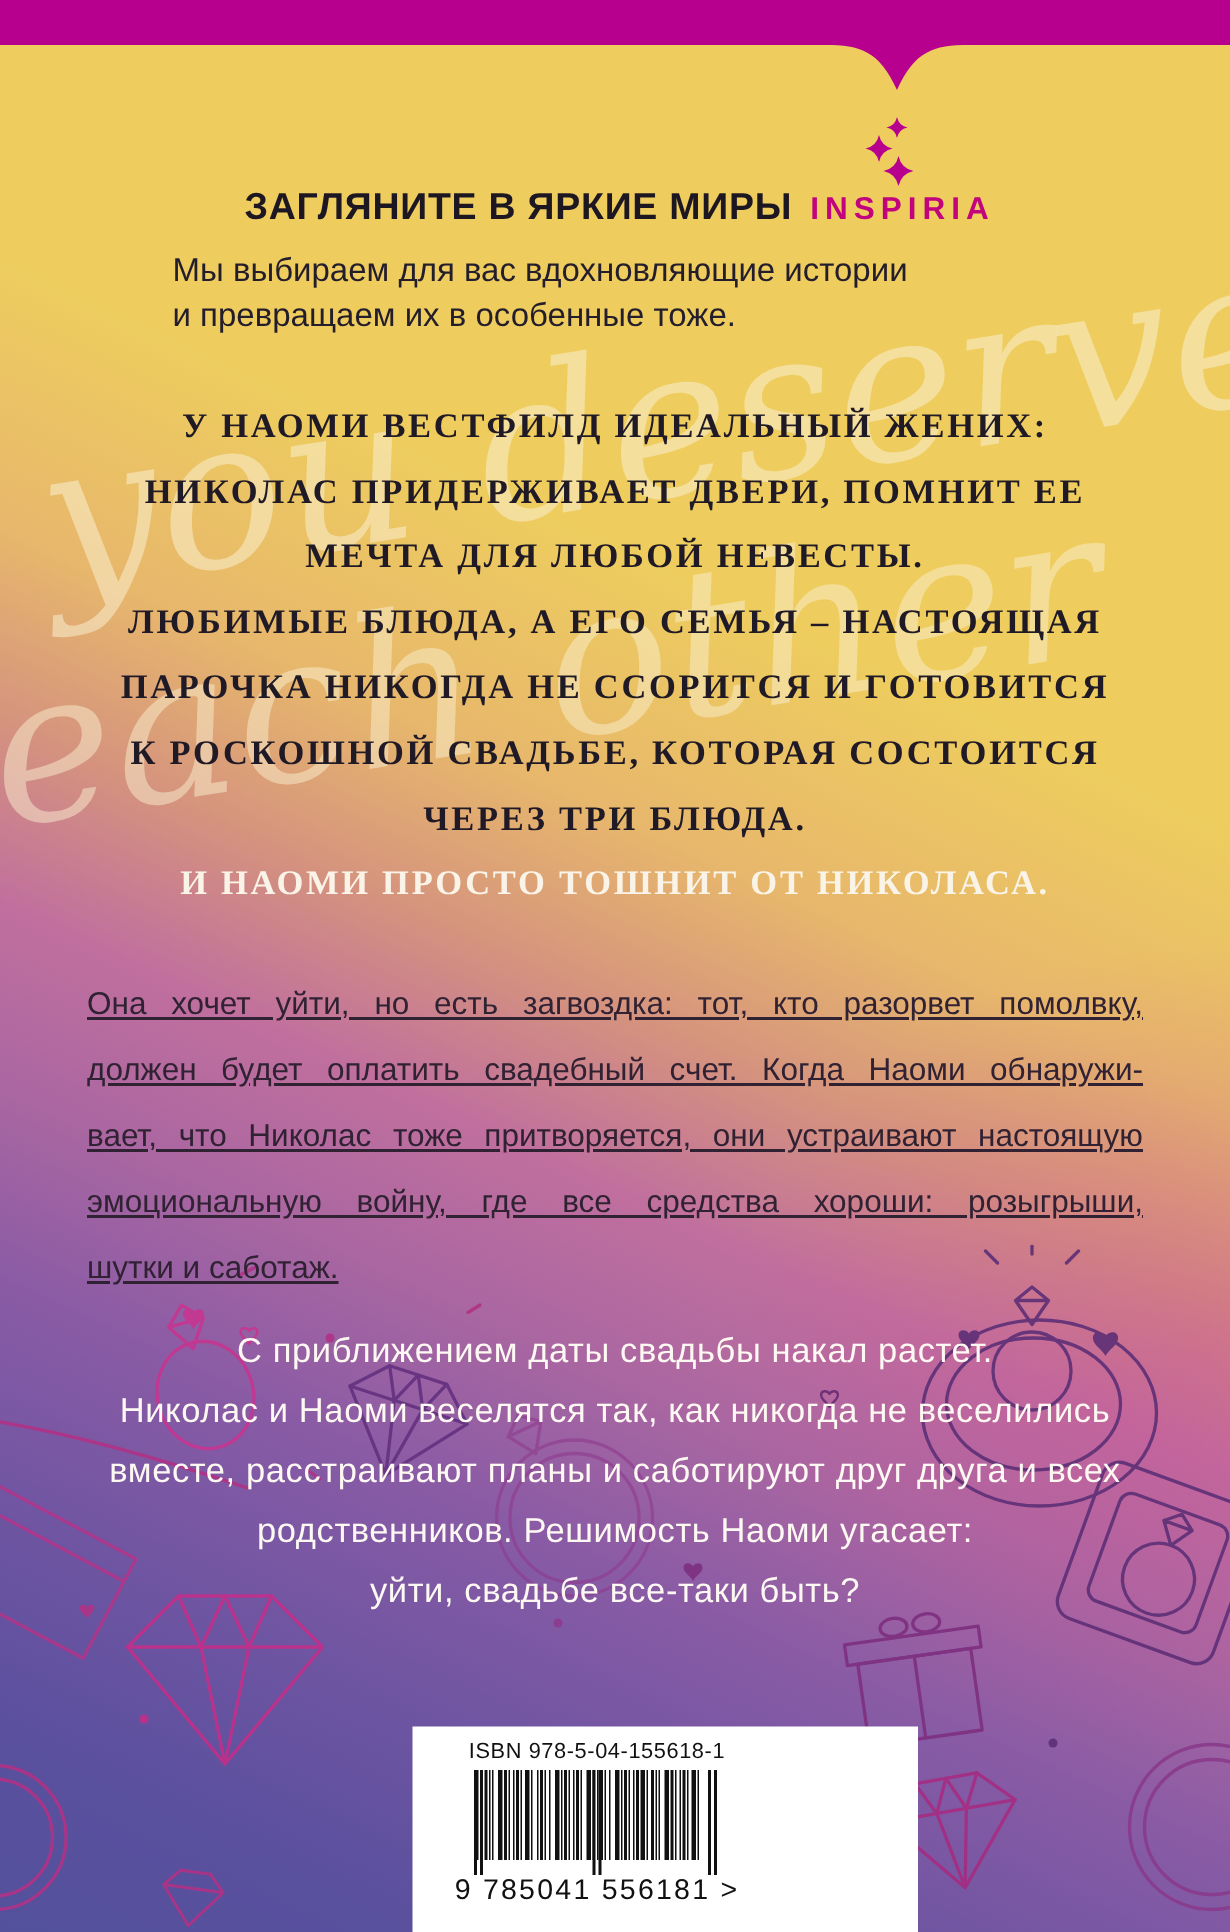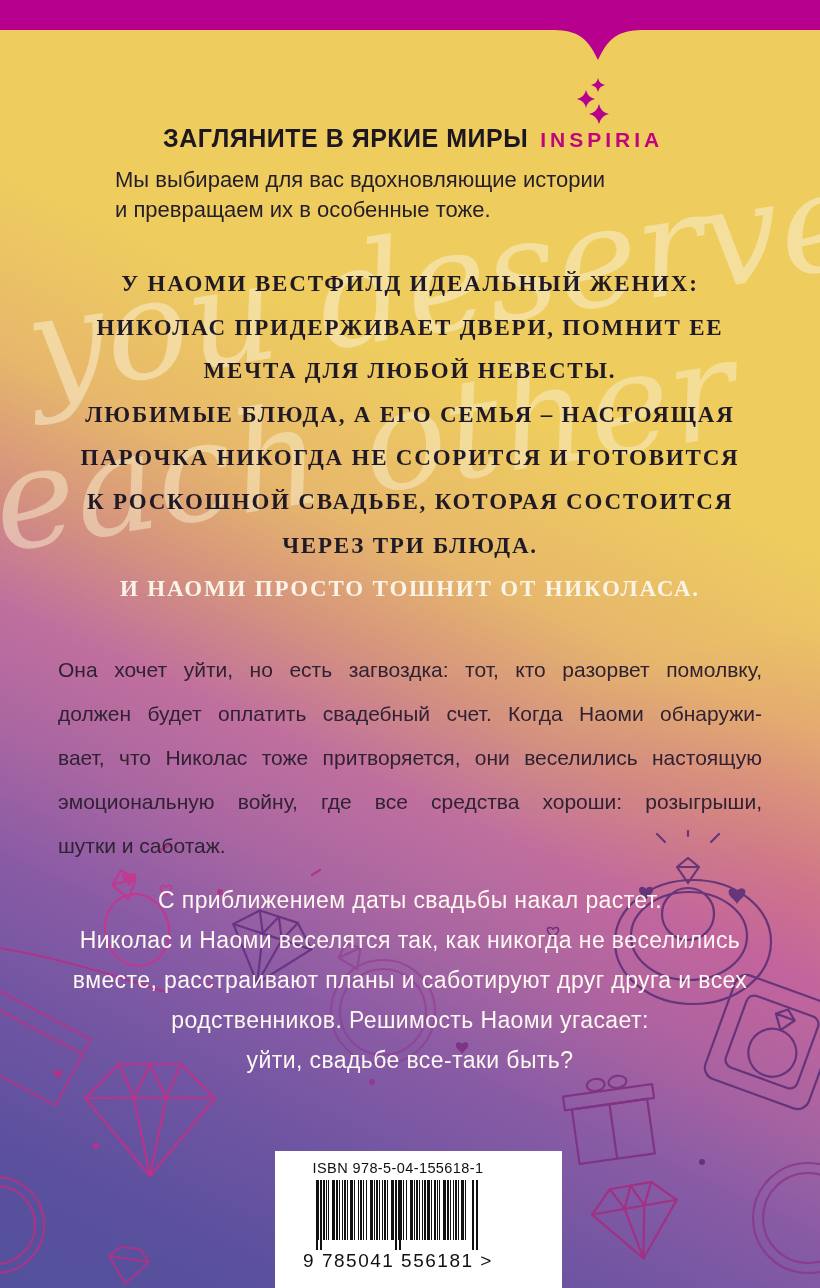--- a/index.html
+++ b/index.html
@@ -27,29 +27,29 @@
   .script{position:absolute;z-index:1;font-family:"DejaVu Serif",serif;font-style:italic;
           color:rgba(249,239,208,0.55);white-space:nowrap;transform-origin:left center;}
   .script1{left:28px;top:268px;font-size:138px;transform:rotate(-9deg);}
   .script2{left:-6px;top:424px;font-size:138px;transform:rotate(-9deg);color:rgba(249,239,208,0.50);}
   
   .caps{position:absolute;left:50px;top:262px;width:720px;z-index:3;text-align:center;font-family:Liberation Serif, serif;}
   .caps div{line-height:43.6px;font-size:23px;font-weight:bold;letter-spacing:1.8px;color:#201a26;}
   .caps .hl{color:#faf4e8;}
   
   .para{position:absolute;left:58px;top:648px;width:704px;z-index:3;}
-  .para div{line-height:44px;font-size:21px;color:#302233;text-align:justify;text-align-last:justify;}
+  .para div{line-height:44px;font-size:21px;color:#302233;text-align:justify;text-align-last:justify;text-decoration:underline;}
   .para div.last{text-align-last:left;}
   
   .final{position:absolute;left:30px;top:880px;width:760px;z-index:3;text-align:center;}
   .final div{line-height:40px;font-size:23px;letter-spacing:0.4px;color:#fdf9f2;}
   
   .doodles{z-index:0;opacity:0.9;}
   
-  .bc-box{position:absolute;left:275px;top:1151px;width:287px;height:137px;background:#fff;z-index:6;}
+  .bc-box{position:absolute;left:275px;top:1151px;width:337px;height:137px;background:#fff;z-index:6;}
   .bc-inner{margin:9px 0 0 18px;width:210px;text-align:center;}
   .bc-isbn{font-size:14.5px;letter-spacing:0.4px;color:#111;}
   .bc-bars{display:block;margin:4px auto 0 auto;}
   .bc-digits{margin-top:-2px;font-size:19px;letter-spacing:1.5px;color:#111;white-space:nowrap;}
 </style>
 </head>
 <body>
 
 <div class="cover">
 
@@ -181,21 +181,21 @@
     <div>ЛЮБИМЫЕ БЛЮДА, А ЕГО СЕМЬЯ – НАСТОЯЩАЯ</div>
     <div>ПАРОЧКА НИКОГДА НЕ ССОРИТСЯ И ГОТОВИТСЯ</div>
     <div>К РОСКОШНОЙ СВАДЬБЕ, КОТОРАЯ СОСТОИТСЯ</div>
     <div>ЧЕРЕЗ ТРИ БЛЮДА.</div>
     <div class="hl">И НАОМИ ПРОСТО ТОШНИТ ОТ НИКОЛАСА.</div>
   </div>
 
   <div class="para">
     <div>Она хочет уйти, но есть загвоздка: тот, кто разорвет помолвку,</div>
     <div>должен будет оплатить свадебный счет. Когда Наоми обнаружи-</div>
-    <div>вает, что Николас тоже притворяется, они веселились настоящую</div>
+    <div>вает, что Николас тоже притворяется, они устраивают настоящую</div>
     <div>эмоциональную войну, где все средства хороши: розыгрыши,</div>
     <div class="last">шутки и саботаж.</div>
   </div>
 
   <div class="final">
     <div>С приближением даты свадьбы накал растет.</div>
     <div>Николас и Наоми веселятся так, как никогда не веселились</div>
     <div>вместе, расстраивают планы и саботируют друг друга и всех</div>
     <div>родственников. Решимость Наоми угасает:</div>
     <div>уйти, свадьбе все-таки быть?</div>

